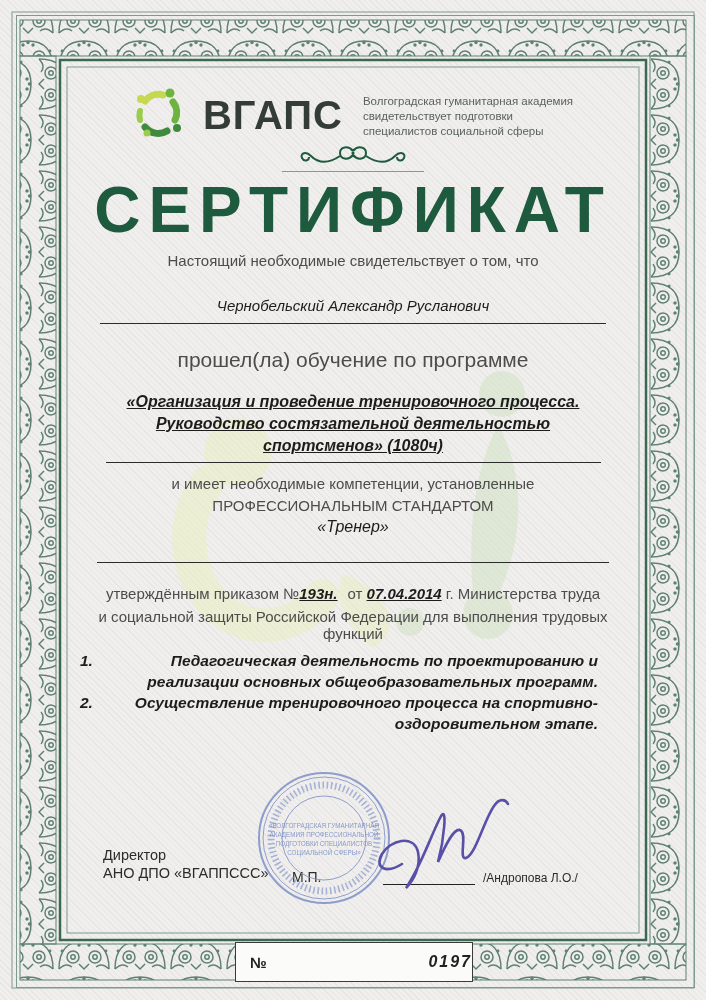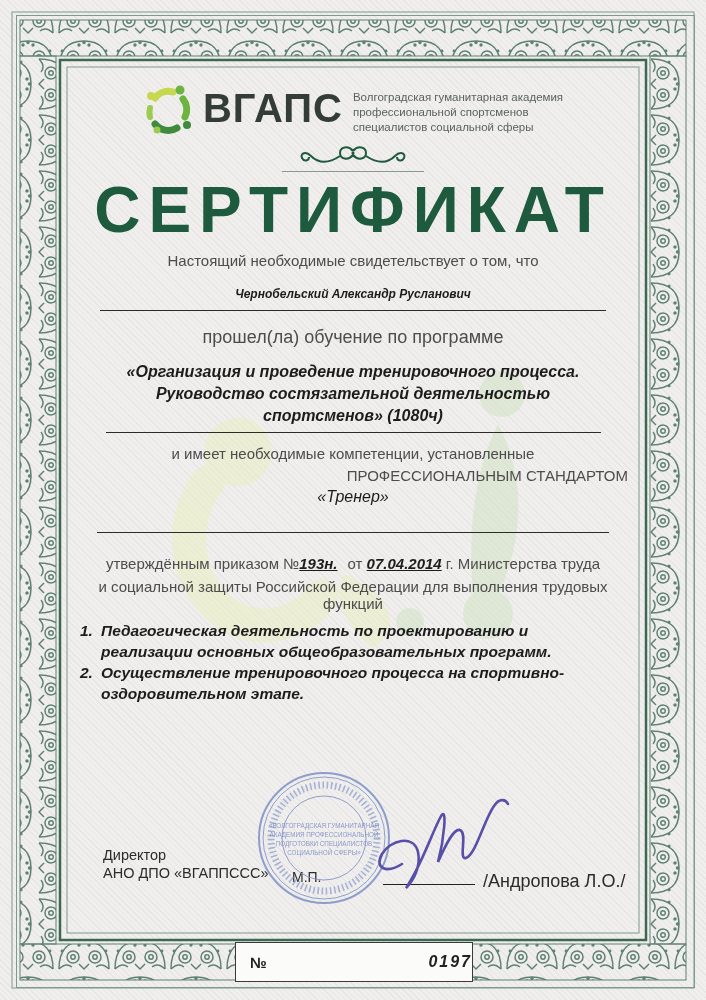--- a/index.html
+++ b/index.html
@@ -12,50 +12,50 @@
     position:relative; width:706px; height:1000px; overflow:hidden;
     background-color:#f0efed;
     background-image:repeating-linear-gradient(45deg, rgba(150,150,150,0.10) 0px, rgba(150,150,150,0.10) 1px, rgba(255,255,255,0) 1px, rgba(255,255,255,0) 4px);
   }
   svg.frame { position:absolute; inset:0; z-index:1; }
   svg.watermark { position:absolute; left:0; top:0; z-index:2; }
   .content {
     position:absolute; left:78px; right:78px; top:84px; z-index:3;
     text-align:center; color:#4c4c4c;
   }
-  .logo-row { display:flex; justify-content:center; align-items:flex-start; gap:10px; height:58px; }
+  .logo-row { display:flex; justify-content:center; align-items:center; gap:20px; height:58px; }
   .logo-word { font-size:40px; font-weight:700; color:#333c39; letter-spacing:1px; line-height:1; padding-top:4px; }
   .academy { text-align:left; font-size:11.5px; line-height:15px; color:#5a625f; padding-top:6px; }
   .flourish-wrap { margin-top:2px; }
   .flourish-line { width:142px; margin:1px auto 0; border-bottom:1px solid #8a9a90; }
   .title { margin-top:5px; font-size:64px; line-height:66px; font-weight:700; letter-spacing:8px; color:#1e5a3e; }
   .intro { margin-top:9px; font-size:15px; }
-  .recipient { margin-top:18px; font-size:12px; font-weight:700; font-style:italic; color:#1c1c1c; }
+  .recipient { margin-top:28px; font-size:15px; font-weight:400; font-style:italic; color:#1c1c1c; }
   .rule { border:none; border-top:1.5px solid #2b2b2b; }
   .rule1 { margin-top:9px; width:92%; margin-left:auto; margin-right:auto; }
   .rule2 { margin-top:5px; width:90%; margin-left:auto; margin-right:auto; }
   .rule3 { margin-top:26px; width:93%; margin-left:auto; margin-right:auto; }
-  .completed { margin-top:16px; font-size:18px; }
-  .program { margin-top:13px; font-size:16px; line-height:22px; font-weight:700; font-style:italic; color:#1c1c1c; padding:0 18px; }
+  .completed { margin-top:24px; font-size:21px; }
+  .program { margin-top:19px; font-size:16px; line-height:22px; font-weight:700; font-style:italic; color:#1c1c1c; padding:0 18px;text-decoration:underline; }
   .competencies { margin-top:12px; font-size:15px; }
-  .standard-label { margin-top:5px; font-size:15px;text-align:right; }
+  .standard-label { margin-top:5px; font-size:15px; }
   .standard-name { margin-top:4px; font-size:16px; font-weight:400; font-style:italic; color:#1c1c1c; }
   .order1 { margin-top:22px; font-size:15px; }
   .order2 { margin-top:6px; font-size:15px; }
   .ord-b { font-weight:700; font-style:italic; color:#1c1c1c; text-decoration:underline; }
   .ord-gap { display:inline-block; width:10px; }
   .func-list { margin-top:8px; text-align:left; font-size:15.5px; line-height:21px; font-weight:700; font-style:italic; color:#1c1c1c; padding-left:2px; padding-right:30px; }
   .func-item { display:flex; }
   .func-num { width:21px; flex:0 0 21px; }
-  .func-text { flex:1; }
+  .func-text { flex:1;text-align:right; }
   .footer-block { position:absolute; z-index:3; font-size:14.5px; color:#2b2b2b; }
   .director { left:103px; top:846px; text-align:left; line-height:18px; }
   .mp { left:292px; top:869px; font-size:14px; }
   .sig-line { position:absolute; z-index:4; left:383px; top:884px; width:92px; border-top:1.5px solid #222; }
-  .sig-name { left:483px; top:871px; font-size:18px; }
+  .sig-name { left:483px; top:871px; font-size:12px; }
   svg.stamp { position:absolute; left:256px; top:770px; z-index:4; opacity:0.9; }
   svg.signature { position:absolute; left:372px; top:776px; z-index:5; }
   .number-box {
     position:absolute; left:235px; top:942px; width:238px; height:40px; z-index:6;
     background:#fbfbf9; border:1.5px solid #3a3a3a; 
   }
   .number-label { position:absolute; left:14px; top:11px; font-size:15px; font-weight:700; color:#222; }
   .number-value { position:absolute; left:0; right:0; top:10px; text-align:right; font-size:16px; font-weight:700; font-style:italic; letter-spacing:2px; color:#222; }
 </style>
 </head>
@@ -137,21 +137,21 @@
           <path d="M7,33 A17,17 0 0 1 7,24" stroke="#9ccc4f" stroke-width="6"></path>
         </g>
         <circle cx="8" cy="12" r="4" fill="#c6d84f"></circle>
         <circle cx="37" cy="6" r="4.5" fill="#6db33f"></circle>
         <circle cx="44" cy="41" r="4" fill="#3f8a3c"></circle>
         <circle cx="14" cy="46" r="3.5" fill="#9ccc4f"></circle>
       </svg>
       <div class="logo-word">ВГАПС</div>
       <div class="academy">
         <div>Волгоградская гуманитарная академия</div>
-        <div>профессиональной спортсменов</div>
+        <div>свидетельствует подготовки</div>
         <div>специалистов социальной сферы</div>
       </div>
     </div>
 
     <div class="flourish-wrap">
       <svg width="110" height="22" viewBox="0 0 110 22">
         <g fill="none" stroke="#1e5a3e" stroke-width="2">
           <path d="M55,7 C50,1 42,3 42,9 C42,15 50,17 55,11 C60,17 68,15 68,9 C68,3 60,1 55,7"></path>
           <path d="M42,12 C30,20 20,19 13,12 C8,7 2,9 4,14 C6,18 11,17 11,13"></path>
           <path d="M68,12 C80,20 90,19 97,12 C102,7 108,9 106,14 C104,18 99,17 99,13"></path>

